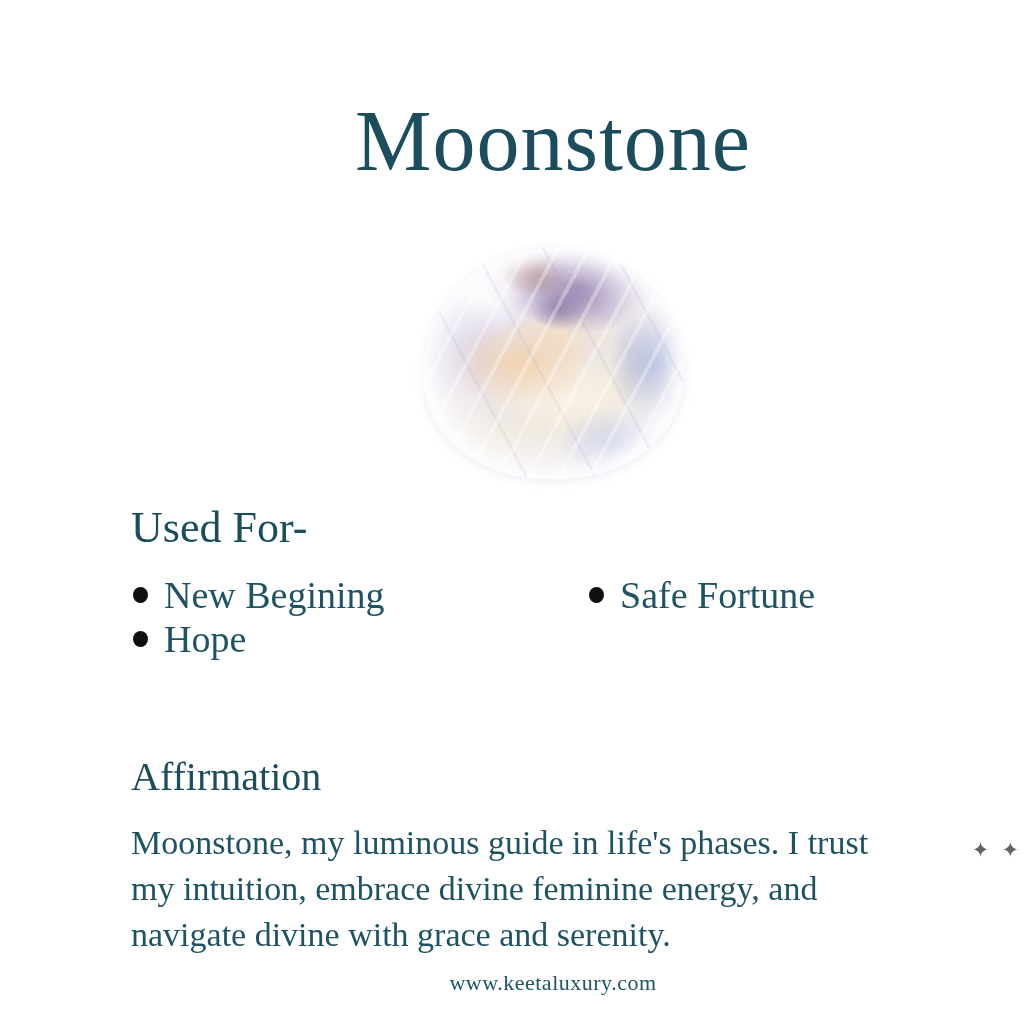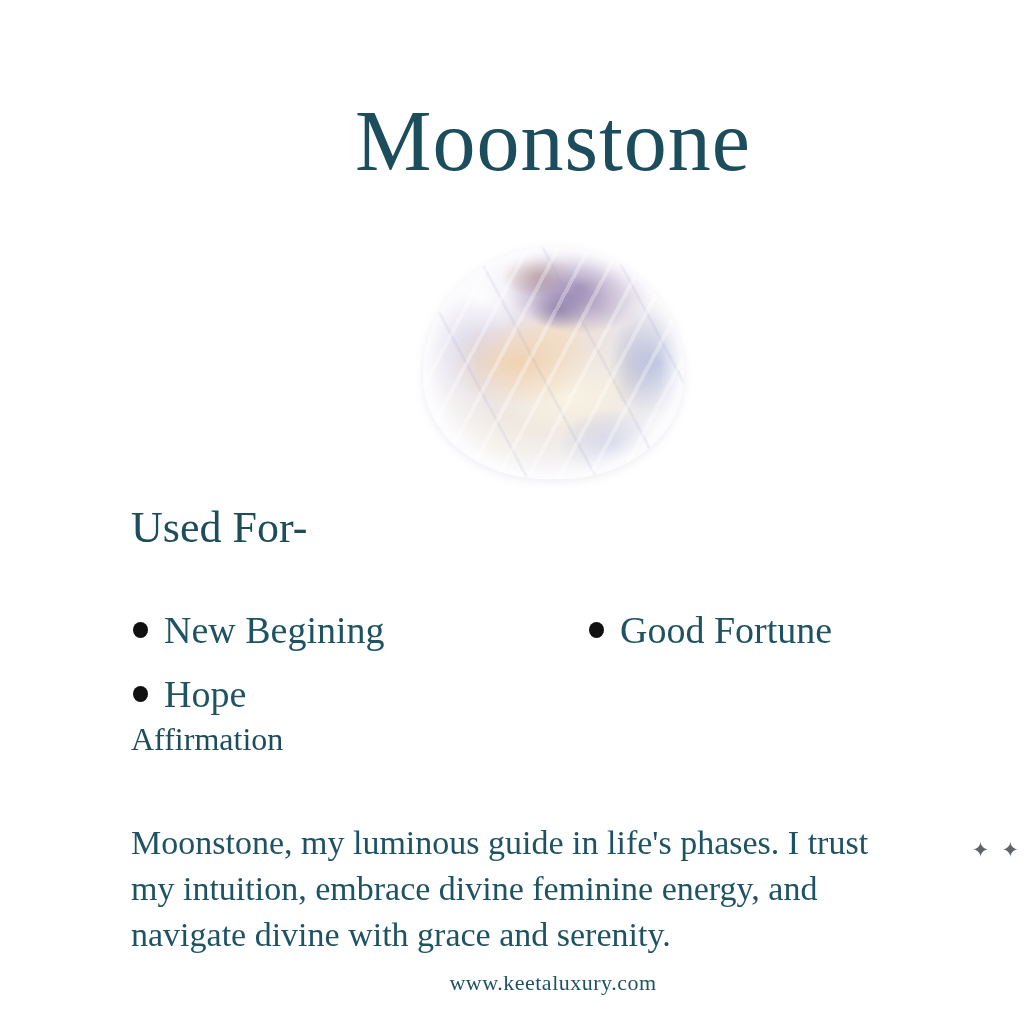--- a/index.html
+++ b/index.html
@@ -69,34 +69,33 @@
   
   .heading {
     position: absolute;
     left: 90px;
     margin: 0;
     font-weight: 400;
     color: var(--accent, #1b4d5c);
     line-height: 1;
   }
   .used-for-heading { top: 506px; font-size: 44px; }
-  .affirmation-heading { top: 723px; font-size: 32px; }
+  .affirmation-heading { top: 757px; font-size: 40px; }
 
   
   .benefits {
     position: absolute;
     left: 92px;
-    top: 608px;
+    top: 573px;
     width: 860px;
     margin: 0;
     padding: 0;
     list-style: none;
     display: grid;
     grid-template-columns: 456px 1fr;
-    row-gap: 20px;
     text-align: right;
   }
   .benefit {
     display: flex;
     align-items: center;
     gap: 16px;
     font-size: 38px;
     line-height: 44px;
     color: var(--body-text, #1e5363);
   }
@@ -164,21 +163,21 @@
 
   <h2 class="heading used-for-heading">Used For-</h2>
 
   <ul class="benefits">
     <li class="benefit">
       <span class="dot"></span>
       <span>New Begining</span>
     </li>
     <li class="benefit">
       <span class="dot"></span>
-      <span>Good Fortune</span>
+      <span>Safe Fortune</span>
     </li>
     <li class="benefit">
       <span class="dot"></span>
       <span>Hope</span>
     </li>
   </ul>
 
   <h2 class="heading affirmation-heading">Affirmation</h2>
 
   <div class="watermark">

